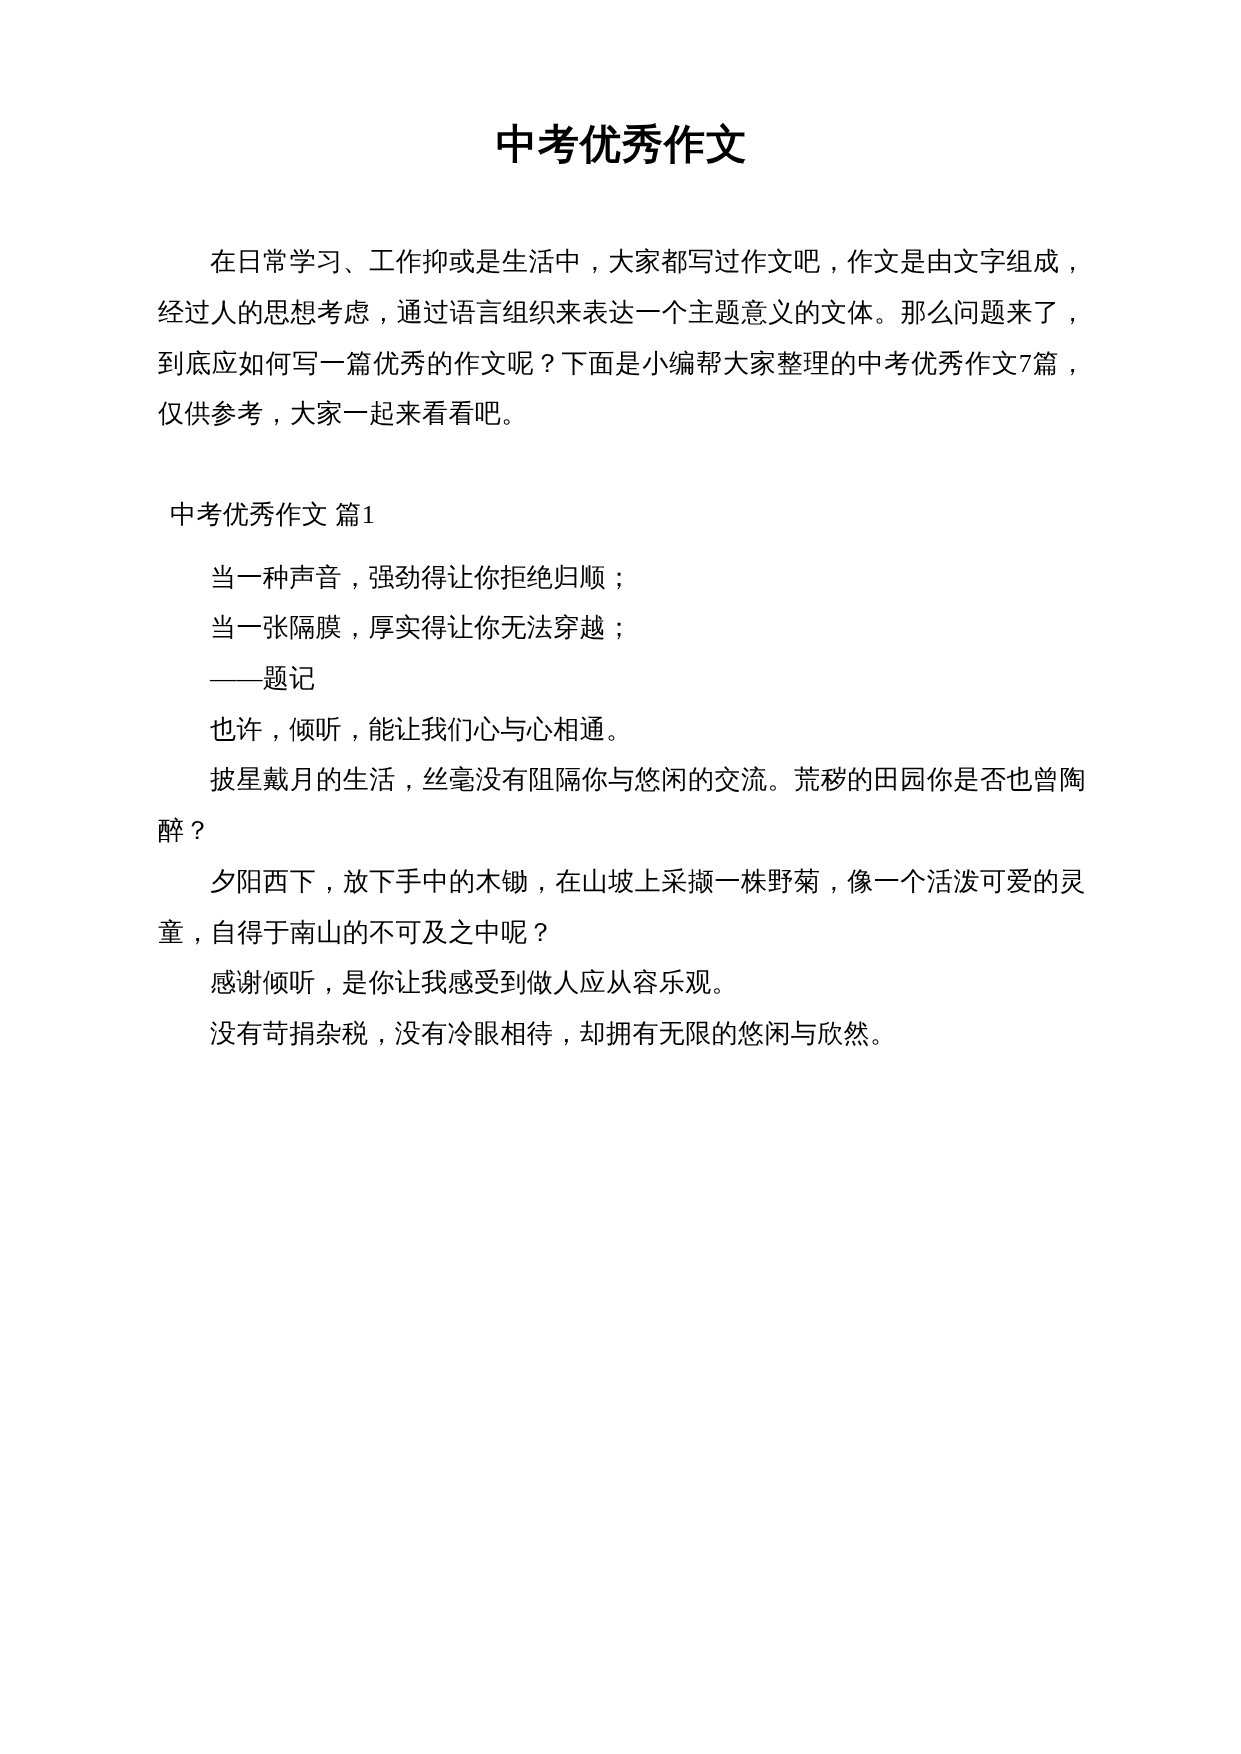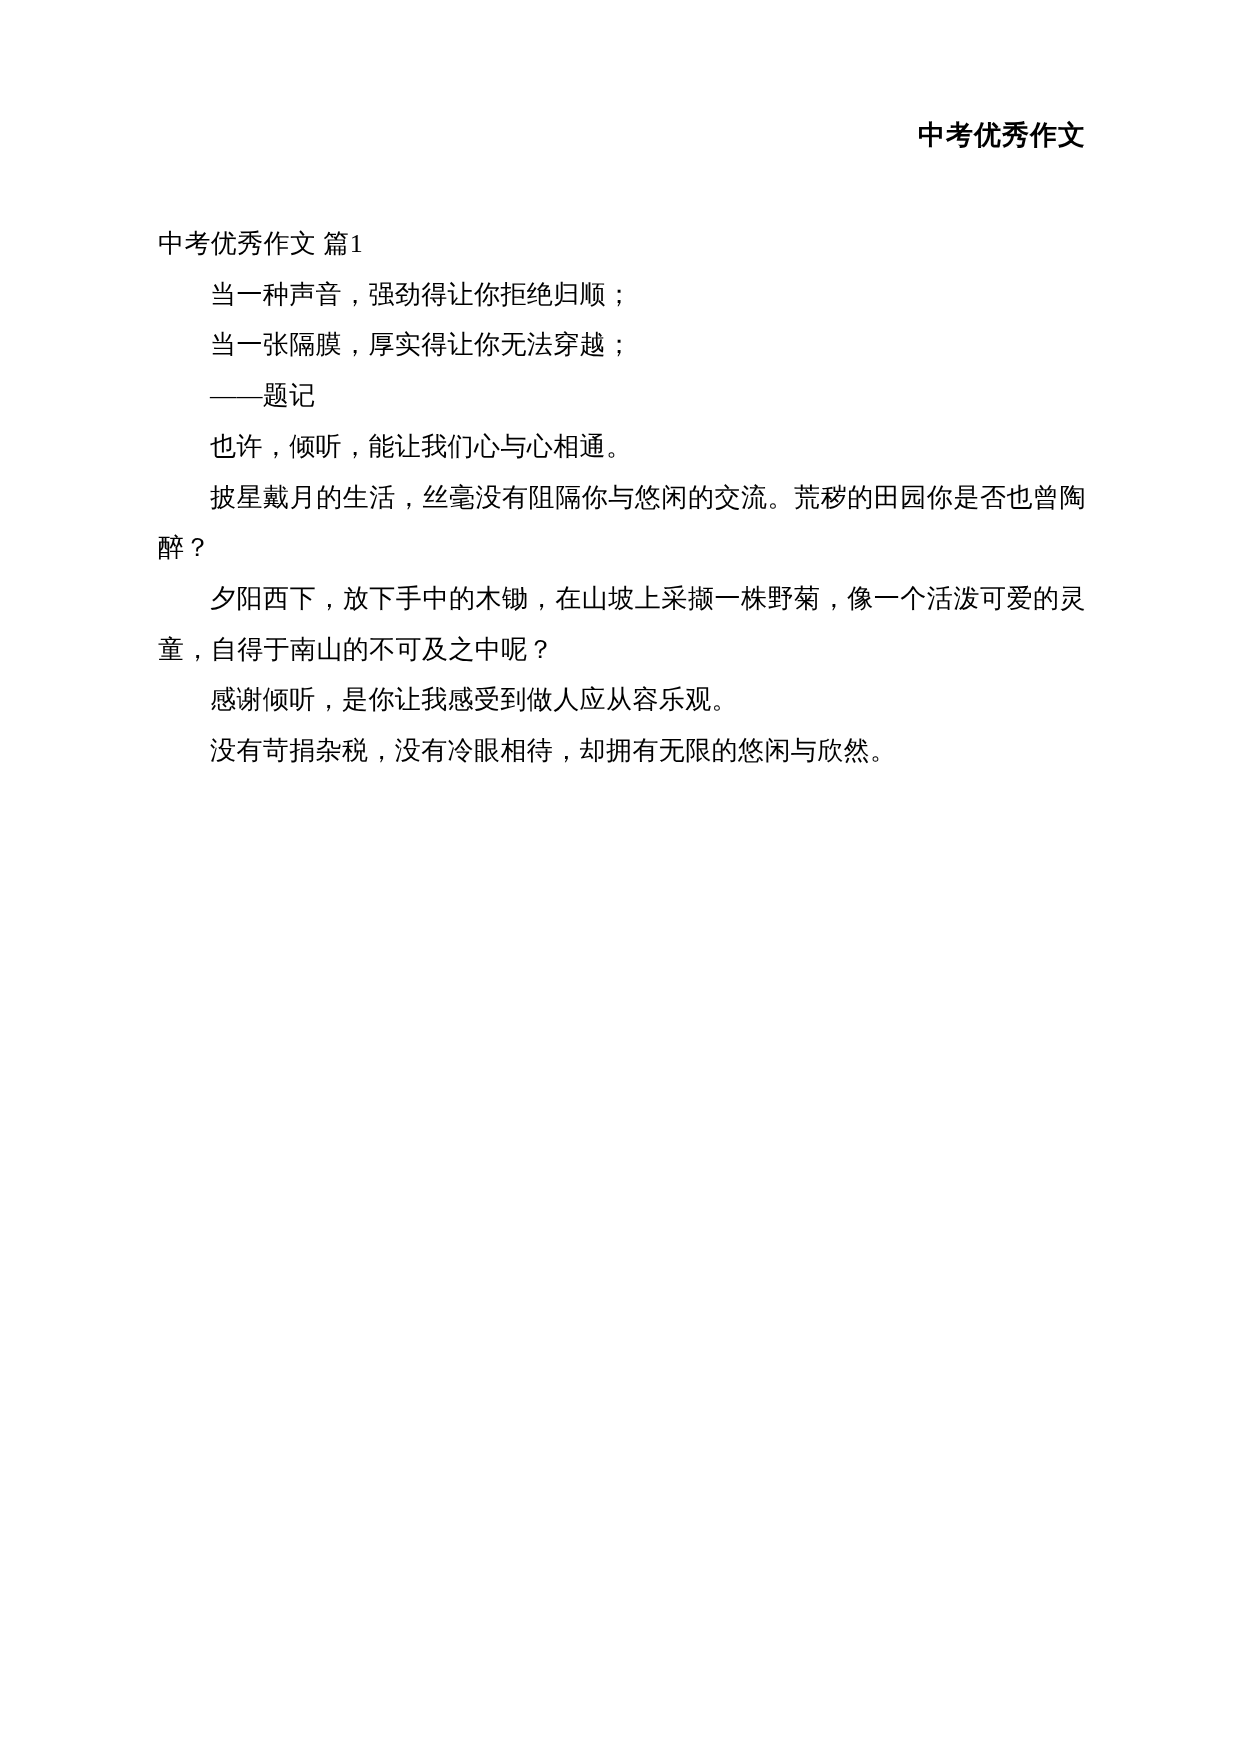--- a/index.html
+++ b/index.html
@@ -17,23 +17,23 @@
   .page {
     box-sizing: border-box;
     width: 1241px;
     height: 1754px;
     padding: 118px 155px 100px 158px;
     position: relative;
   }
   .doc-title {
     font-family: "Liberation Sans", sans-serif;
     font-weight: bold;
-    font-size: 27px;
+    font-size: 41px;
     line-height: 1.3;
-    text-align: right;
+    text-align: center;
     letter-spacing: 1px;
     margin: 0 0 66px 0;
   }
   .subtitle {
     font-size: 26px;
     line-height: 1.6;
     margin: 0 0 52px 0;
     letter-spacing: 0.5px;
   }
   p.body-text {
@@ -46,35 +46,38 @@
   }
   p.indent {
     text-indent: 2em;
   }
   .intro-block {
     margin-bottom: 50px;
   }
   .section-heading {
     font-size: 26px;
     line-height: 1.95;
-    margin: 0;
+    margin: 12px;
     letter-spacing: 0.4px;
   }
   .lines p {
     margin: 0;
   }
 </style>
 </head>
 <body>
 
 <div class="page">
 
   <h1 class="doc-title">中考优秀作文</h1>
 
 
+  <div class="intro-block">
+    <p class="body-text indent">在日常学习、工作抑或是生活中，大家都写过作文吧，作文是由文字组成，经过人的思想考虑，通过语言组织来表达一个主题意义的文体。那么问题来了，到底应如何写一篇优秀的作文呢？下面是小编帮大家整理的中考优秀作文7篇，仅供参考，大家一起来看看吧。</p>
+  </div>
 
   <div class="section-heading">中考优秀作文  篇1</div>
 
   <div class="lines">
     <p class="body-text indent">当一种声音，强劲得让你拒绝归顺；</p>
     <p class="body-text indent">当一张隔膜，厚实得让你无法穿越；</p>
     <p class="body-text indent">——题记</p>
     <p class="body-text indent">也许，倾听，能让我们心与心相通。</p>
     <p class="body-text indent">披星戴月的生活，丝毫没有阻隔你与悠闲的交流。荒秽的田园你是否也曾陶醉？</p>
     <p class="body-text indent">夕阳西下，放下手中的木锄，在山坡上采撷一株野菊，像一个活泼可爱的灵童，自得于南山的不可及之中呢？</p>

